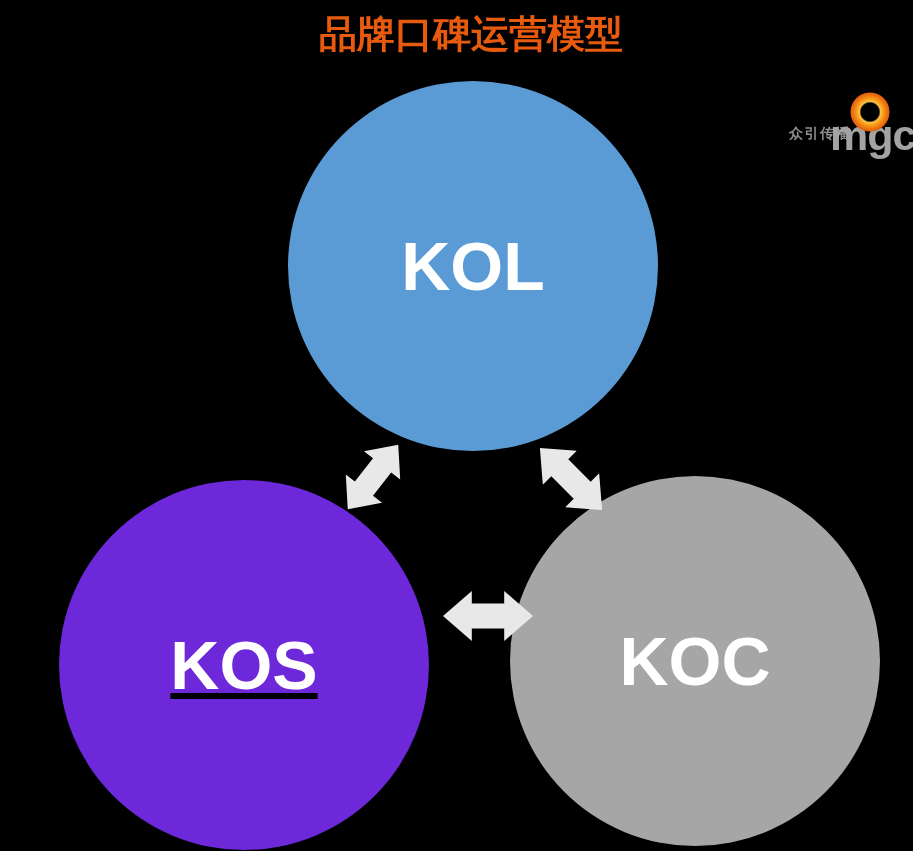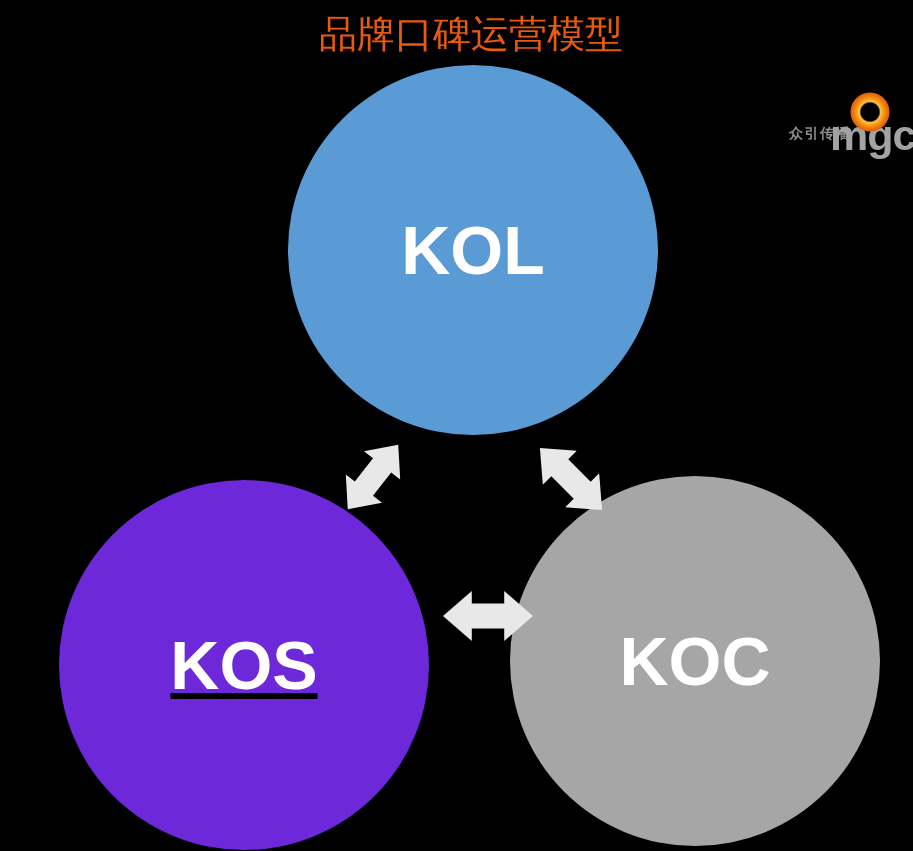--- a/index.html
+++ b/index.html
@@ -12,36 +12,36 @@
     font-family: "Liberation Sans", sans-serif;
   }
   .title {
     position: absolute;
     left: 471px;
     top: 13px;
     transform: translateX(-50%);
     margin: 0;
     font-size: 38px;
     line-height: 42px;
-    font-weight: 400;
+    font-weight: 700;
     white-space: nowrap;
     letter-spacing: 0px;
     color: #E85A0E;
     font-family: "Liberation Sans", sans-serif;
   }
   .node {
     position: absolute;
     width: 370px;
     height: 370px;
     border-radius: 50%;
     display: flex;
     align-items: center;
     justify-content: center;
   }
-  .node-kol { left: 288px; top: 65px;  }
+  .node-kol { left: 288px; top: 81px;  }
   .node-kos { left: 59px;  top: 480px; }
   .node-koc { left: 510px; top: 476px; }
   .node-label {
     color: #FFFFFF;
     font-size: 68px;
     font-weight: 700;
     letter-spacing: 0px;
     line-height: 1;
     font-family: "Liberation Sans", sans-serif;
   }

